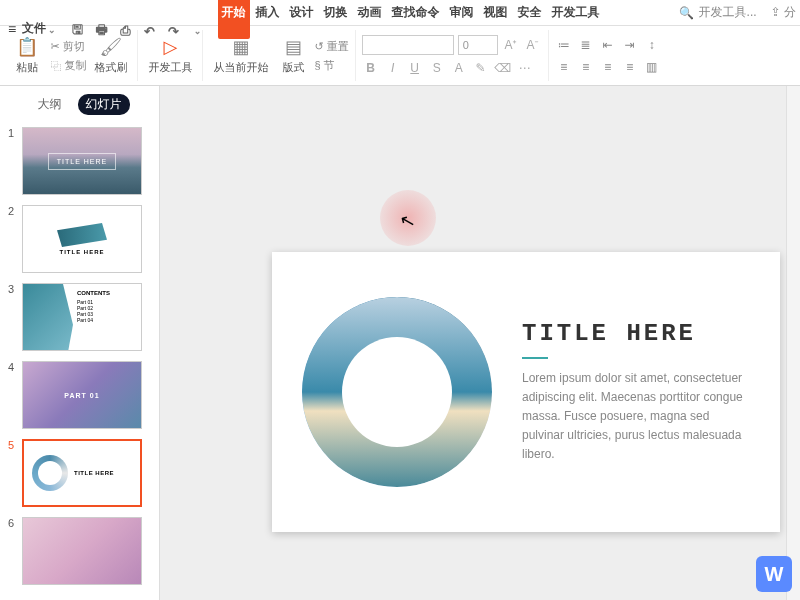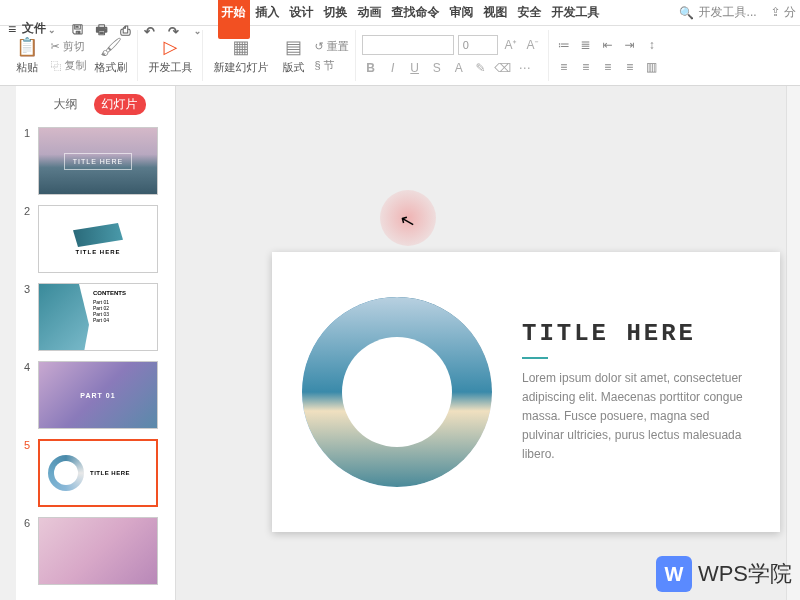--- a/index.html
+++ b/index.html
@@ -30,24 +30,24 @@
 .small-btn { display: flex; align-items: center; gap: 3px; font-size: 11px; color: #888; }
 .ribbon-row { display: flex; align-items: center; gap: 4px; }
 .font-combo { width: 92px; height: 20px; border: 1px solid #ccc; background: #fff; }
 .size-combo { width: 40px; height: 20px; border: 1px solid #ccc; background: #fff; display:flex; align-items:center; padding:0 4px; font-size:11px; color:#999;}
 .fmt-btn { width: 18px; height: 18px; display: flex; align-items: center; justify-content: center; color: #aaa; font-size: 12px; }
 .para-btn { width: 18px; height: 18px; display: flex; align-items: center; justify-content: center; color: #888; font-size: 12px; }
 .ribbon-col { display:flex; flex-direction:column; gap:4px; }
 
 .workspace { display: flex; height: calc(600px - 86px); background: #f0f0f0; }
 
-.slide-panel { width: 160px; background: #fff; border-right: 1px solid #ddd; display: flex; flex-direction: column; margin-left: 16px; }
+.slide-panel { width: 160px; background: #fff; border-right: 1px solid #ddd; display: flex; flex-direction: column; }
 .panel-tabs { display: flex; align-items: center; justify-content: center; gap: 8px; padding: 8px 0; font-size: 12px; }
 .panel-tab { color: #666; padding: 2px 8px; }
-.panel-tab.active { background: #ef4444; color: #fff; border-radius: 10px; }
+.panel-tab.active { background: #0f172a; color: #fff; border-radius: 10px; }
 .thumbs { flex: 1; overflow-y: auto; padding: 4px 8px; }
 .thumb-row { display: flex; gap: 6px; margin-bottom: 10px; }
 .thumb-num { font-size: 11px; color: #555; width: 8px; }
 .thumb { width: 120px; height: 68px; border: 1px solid #ccc; background: #fff; position: relative; overflow: hidden; }
 .thumb.selected { border: 2px solid #f25022; }
 .thumb1 { background: linear-gradient(180deg, #d4b8c8 0%, #b8a8c0 40%, #5a7a8a 60%, #3a5a6a 100%); display:flex; align-items:center; justify-content:center; }
 .thumb1-title { border: 1px solid rgba(255,255,255,0.6); padding: 4px 8px; color: #fff; font-size: 7px; letter-spacing: 1px; }
 .thumb2 { display:flex; flex-direction:column; align-items:center; justify-content:center; }
 .thumb2-brush { width: 50px; height: 24px; background: linear-gradient(90deg, #2a6a7a, #4a9aaa); clip-path: polygon(0 30%, 90% 0, 100% 70%, 10% 100%); }
 .thumb2-title { font-size: 6px; letter-spacing: 1px; margin-top: 2px; font-weight: bold; }
@@ -147,21 +147,21 @@
   <div class="ribbon-group">
     <div class="big-btn">
       <span class="icon" style="color:#f25022;">▷</span>
       <span>开发工具</span>
     </div>
   </div>
   <div class="ribbon-group">
     <div style="display:flex; gap:6px; align-items:center;">
       <div class="big-btn">
         <span class="icon">▦</span>
-        <span>新建幻灯片</span>
+        <span>从当前开始</span>
       </div>
       <div class="big-btn">
         <span class="icon">▤</span>
         <span>版式</span>
       </div>
       <div class="ribbon-col">
         <div class="small-btn">
             <span>↺</span>
             <span>重置</span>
           </div>
@@ -279,14 +279,13 @@
   </div>
   <div class="slide-text">
     <div class="slide-title">TITLE HERE</div>
     <div class="slide-divider"></div>
     <div class="slide-body">Lorem ipsum dolor sit amet, consectetuer adipiscing elit. Maecenas porttitor congue massa. Fusce posuere, magna sed pulvinar ultricies, purus lectus malesuada libero.</div>
   </div>
 </div>
 
 <div class="watermark">
   <div class="wm-logo">W</div>
-  <span>WPS学院</span>
 </div>
 
 </body></html>

